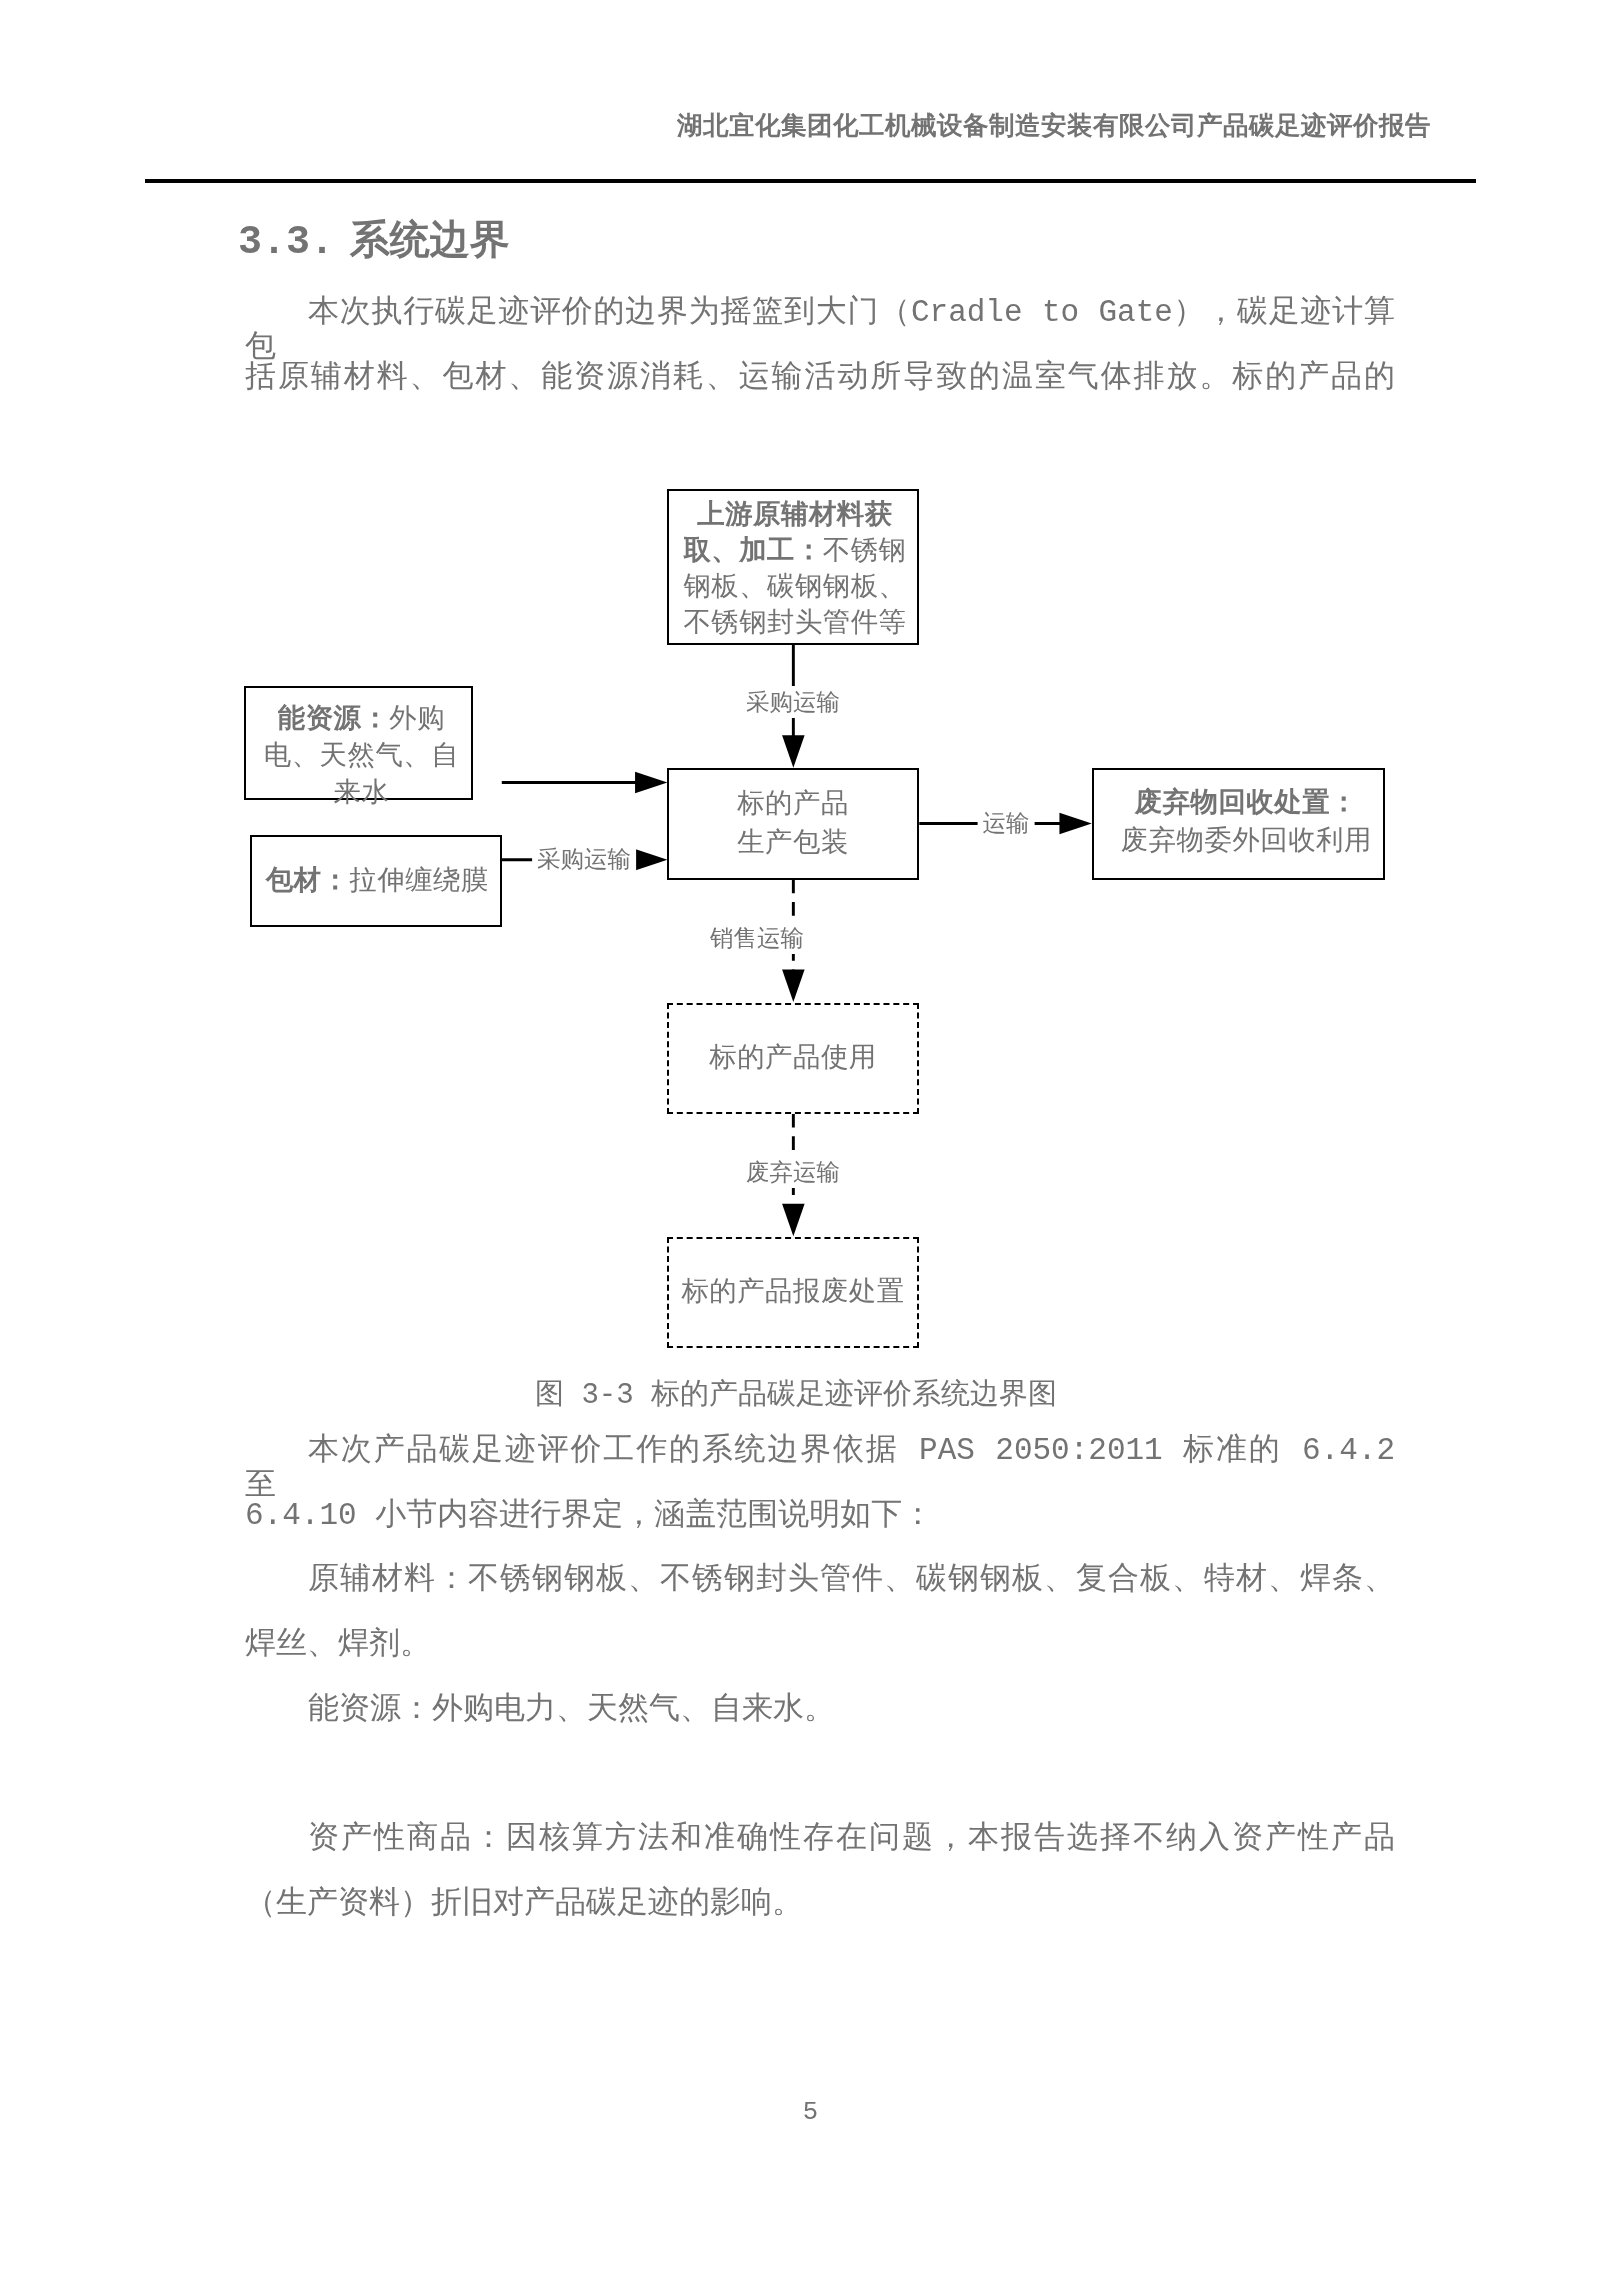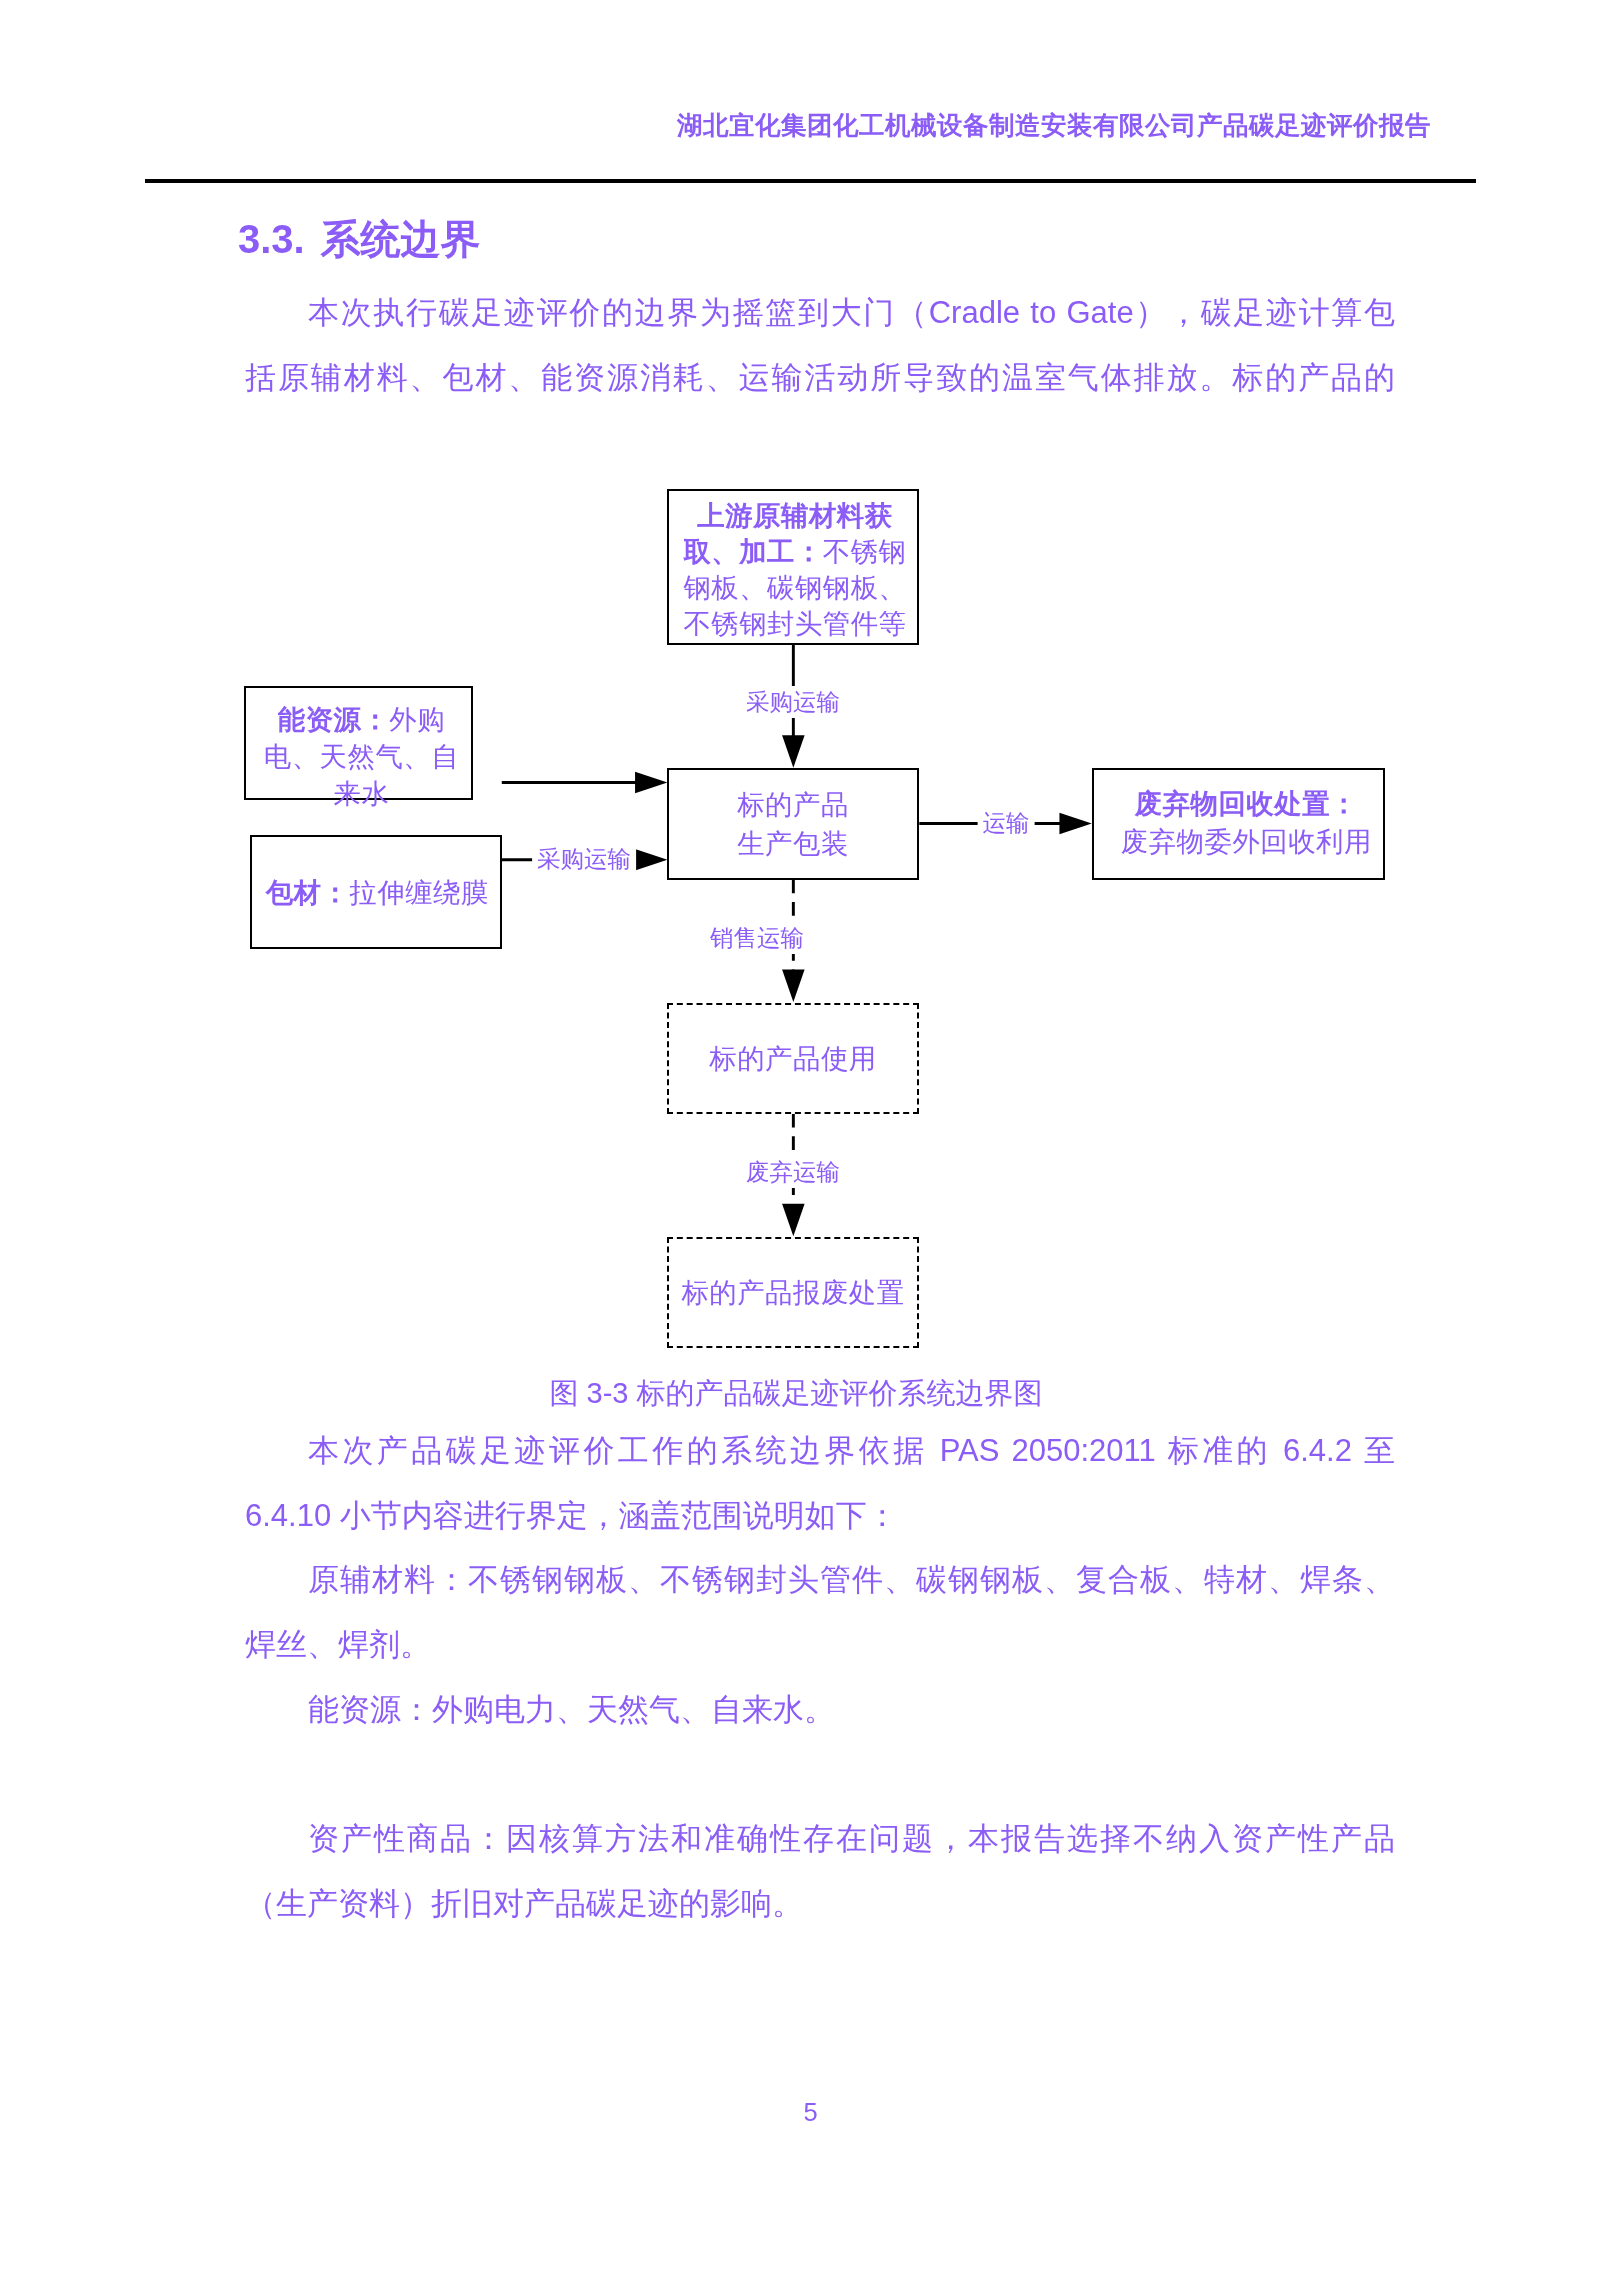--- a/index.html
+++ b/index.html
@@ -1,21 +1,21 @@
 <!DOCTYPE html>
 <html><head>
 <meta charset="utf-8">
 <style>
   html,body{margin:0;padding:0;background:#e8e8e8;}
   .page{
     position:relative;
     width:1621px;height:2293px;
     background:#ffffff;
-    font-family:Liberation Sans, sans-serif;
-    color:#8b5cf6;
+    font-family:Liberation Mono, monospace;
+    color:#737373;
     overflow:hidden;
   }
   
   .header-title{
     position:absolute;top:108px;left:147px;width:1284px;
     text-align:right;font-size:25.5px;font-weight:bold;letter-spacing:0.5px;
   }
   .header-rule{
     position:absolute;top:179px;left:145px;width:1331px;height:3.9px;background:#000;
   }
@@ -48,21 +48,21 @@
     font-size:27.4px;letter-spacing:0.5px;line-height:37px;text-align:center;
   }
   .dbox b{letter-spacing:0.5px;}
   .dbox.dashed{border:2.9px dashed #000;}
   .dbox.center-text{
     display:flex;flex-direction:column;justify-content:center;align-items:center;
     text-align:center;line-height:39px;
   }
   .box-upstream{left:667px;top:489px;width:252px;height:156px;padding:6.9px 8.8px 0 12.7px;line-height:36px;}
   .box-energy{left:244px;top:686px;width:229px;height:114px;padding:12.7px 7.8px 0 13.7px;}
-  .box-packaging{left:250px;top:835px;width:252px;height:114px;display:flex;align-items:center;padding-left:13.7px;}
+  .box-packaging{left:250px;top:835px;width:252px;height:92px;display:flex;align-items:center;padding-left:13.7px;}
   .box-product{left:667px;top:768px;width:252px;height:112px;}
   .box-waste{left:1092px;top:768px;width:293px;height:112px;padding:14.7px 0 0 15.7px;line-height:38px;}
   .box-use{left:667px;top:1003px;width:252px;height:111px;}
   .box-scrap{left:667px;top:1237px;width:252px;height:111px;}
   
   .connector-svg{position:absolute;left:0;top:0;pointer-events:none;}
   
   .conn-label{
     position:absolute;transform:translate(-50%,-50%);
     background:#fff;padding:0 4.9px;font-size:23.5px;white-space:nowrap;

